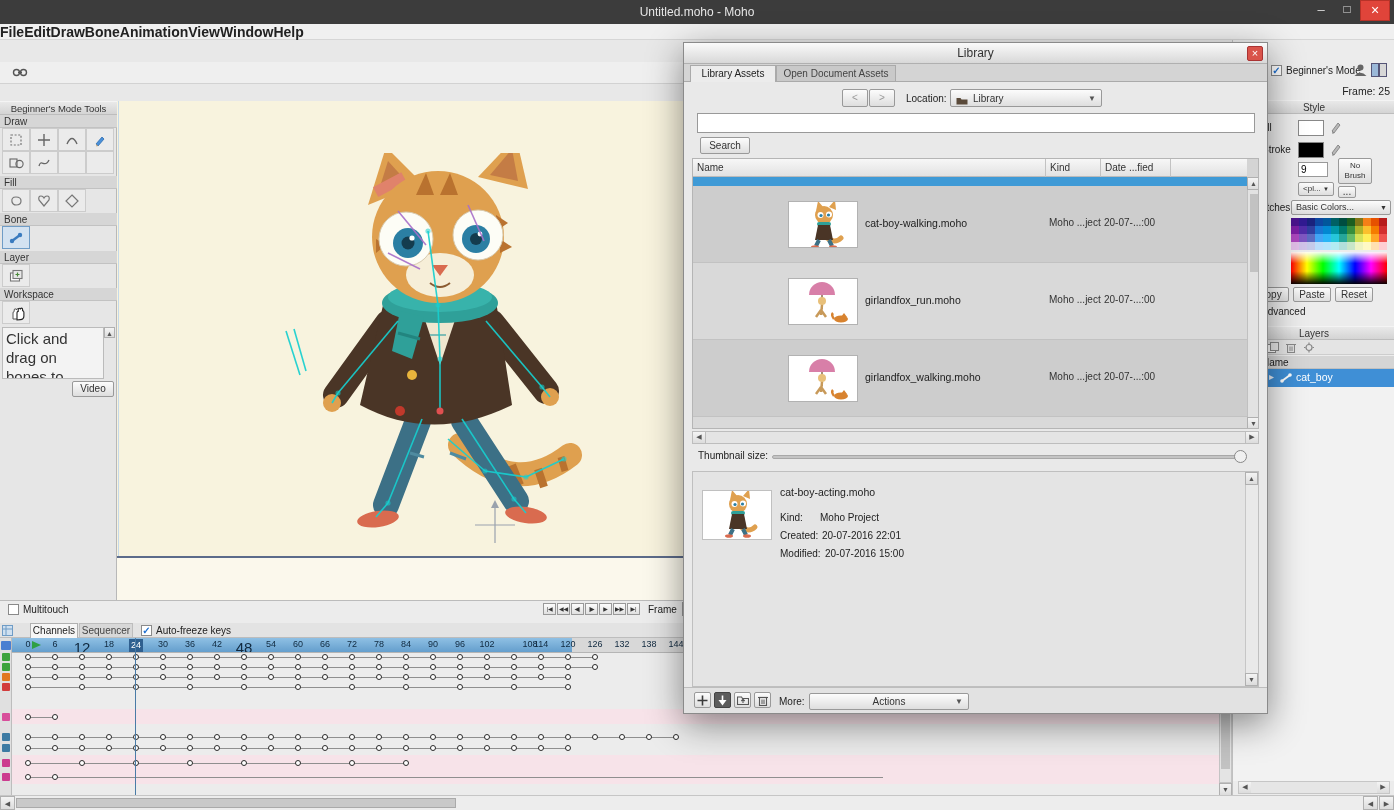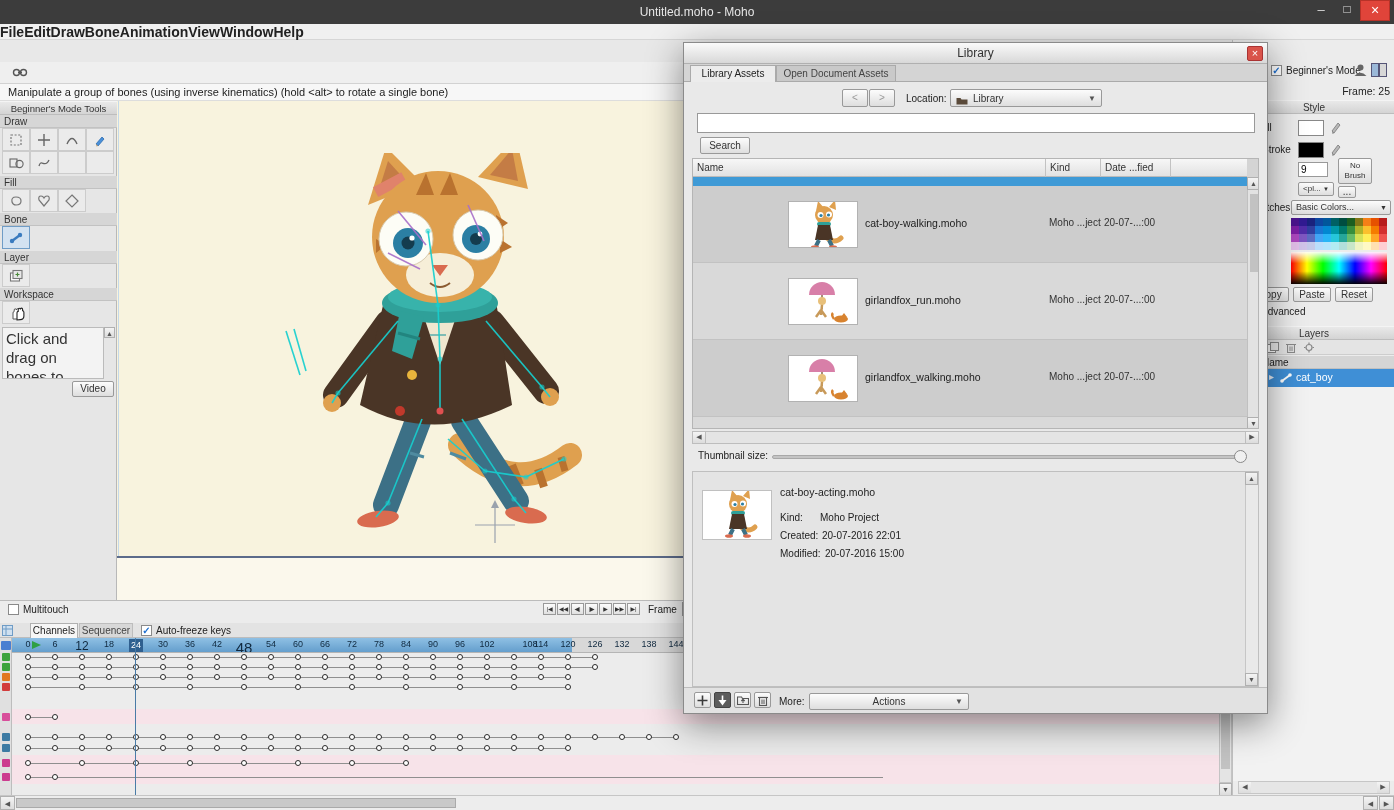--- a/index.html
+++ b/index.html
@@ -44,23 +44,20 @@
   <div class="abs" style="left:0;top:62px;width:1245px;height:22px;background:#efefef;border-bottom:1px solid #d2d2d2;">
     <span class="abs" style="left:12px;top:4px;">
       <svg width="16" height="13" viewBox="0 0 16 13">
           <circle cx="4.5" cy="6.5" r="3" fill="none" stroke="#555" stroke-width="1.4"></circle>
           <circle cx="11.5" cy="6.5" r="3" fill="none" stroke="#555" stroke-width="1.4"></circle>
           <line x1="6" y1="6.5" x2="10" y2="6.5" stroke="#555" stroke-width="1.4"></line>
         </svg>
     </span>
   </div>
 
-  <div class="abs" style="left:0;top:84px;width:1245px;height:17px;background:#f7f7f7;border-bottom:1px solid #ddd;">
-    <span style="position:absolute;left:8px;top:2px;font-size:11px;color:#1c1c1c;">Manipulate a group of bones (using inverse kinematics) (hold &lt;alt&gt; to rotate a single bone)</span>
-  </div>
 
   <div class="abs" style="left:0;top:101px;width:117px;height:499px;background:#e6e6e6;border-right:1px solid #b8b8b8;">
     <div class="abs ph" style="left:0;top:0;width:117px;height:14px;font-size:9.5px;line-height:14px;">Beginner's Mode Tools</div>
 
     <div class="abs sec" style="left:0;top:14px;width:117px;height:13px;">Draw</div>
     <div class="icell" style="left:2px;top:27px;">
       <svg width="14" height="14">
           <rect x="2" y="2" width="10" height="10" fill="none" stroke="#777" stroke-width="1.2" stroke-dasharray="2,1.6"></rect>
         </svg>
     </div>
@@ -278,21 +275,21 @@
       <div class="abs" style="left:79px;top:0;width:54px;height:15px;background:#d8d8d8;border:1px solid #bdbdbd;font-size:10px;text-align:center;line-height:14px;color:#444;">Sequencer</div>
       <span class="chk abs" style="left:141px;top:2px;">✓</span>
       <span class="abs lbl10" style="left:156px;top:2px;">Auto-freeze keys</span>
     </div>
 
     <div id="ruler" class="abs" style="left:0;top:37px;width:1232px;height:15px;background:#d8d8d8;border-bottom:1px solid #b5b5b5;overflow:hidden;">
       <div class="abs" style="left:12px;top:0;width:560px;height:15px;background:linear-gradient(#8fc0e4,#619ccb);"></div>
       <div class="abs" style="left:32px;top:3px;width:0;height:0;border-left:9px solid #2fa043;border-top:4.5px solid transparent;border-bottom:4.5px solid transparent;"></div>
     <div style="position: absolute; left: 28px; top: 1px; transform: translateX(-50%); font-size: 9px; color: rgb(16, 41, 63);">0</div>
         <div style="position: absolute; left: 55px; top: 1px; transform: translateX(-50%); font-size: 9px; color: rgb(16, 41, 63);">6</div>
-        <div style="position: absolute; left: 82px; top: 1px; transform: translateX(-50%); font-size: 12px; color: rgb(16, 41, 63);">12</div>
+        <div style="position: absolute; left: 82px; top: 1px; transform: translateX(-50%); font-size: 15px; color: rgb(16, 41, 63);">12</div>
         <div style="position: absolute; left: 109px; top: 1px; transform: translateX(-50%); font-size: 9px; color: rgb(16, 41, 63);">18</div>
         <div style="position: absolute; left: 136px; top: 1px; transform: translateX(-50%); font-size: 9px; background: rgb(47, 95, 143); color: rgb(255, 255, 255); padding: 0px 2px; line-height: 13px;">24</div>
         <div style="position: absolute; left: 163px; top: 1px; transform: translateX(-50%); font-size: 9px; color: rgb(16, 41, 63);">30</div>
         <div style="position: absolute; left: 190px; top: 1px; transform: translateX(-50%); font-size: 9px; color: rgb(16, 41, 63);">36</div>
         <div style="position: absolute; left: 217px; top: 1px; transform: translateX(-50%); font-size: 9px; color: rgb(16, 41, 63);">42</div>
         <div style="position: absolute; left: 244px; top: 1px; transform: translateX(-50%); font-size: 15px; color: rgb(16, 41, 63);">48</div>
         <div style="position: absolute; left: 271px; top: 1px; transform: translateX(-50%); font-size: 9px; color: rgb(16, 41, 63);">54</div>
         <div style="position: absolute; left: 298px; top: 1px; transform: translateX(-50%); font-size: 9px; color: rgb(16, 41, 63);">60</div>
         <div style="position: absolute; left: 325px; top: 1px; transform: translateX(-50%); font-size: 9px; color: rgb(16, 41, 63);">66</div>
         <div style="position: absolute; left: 352px; top: 1px; transform: translateX(-50%); font-size: 9px; color: rgb(16, 41, 63);">72</div>

